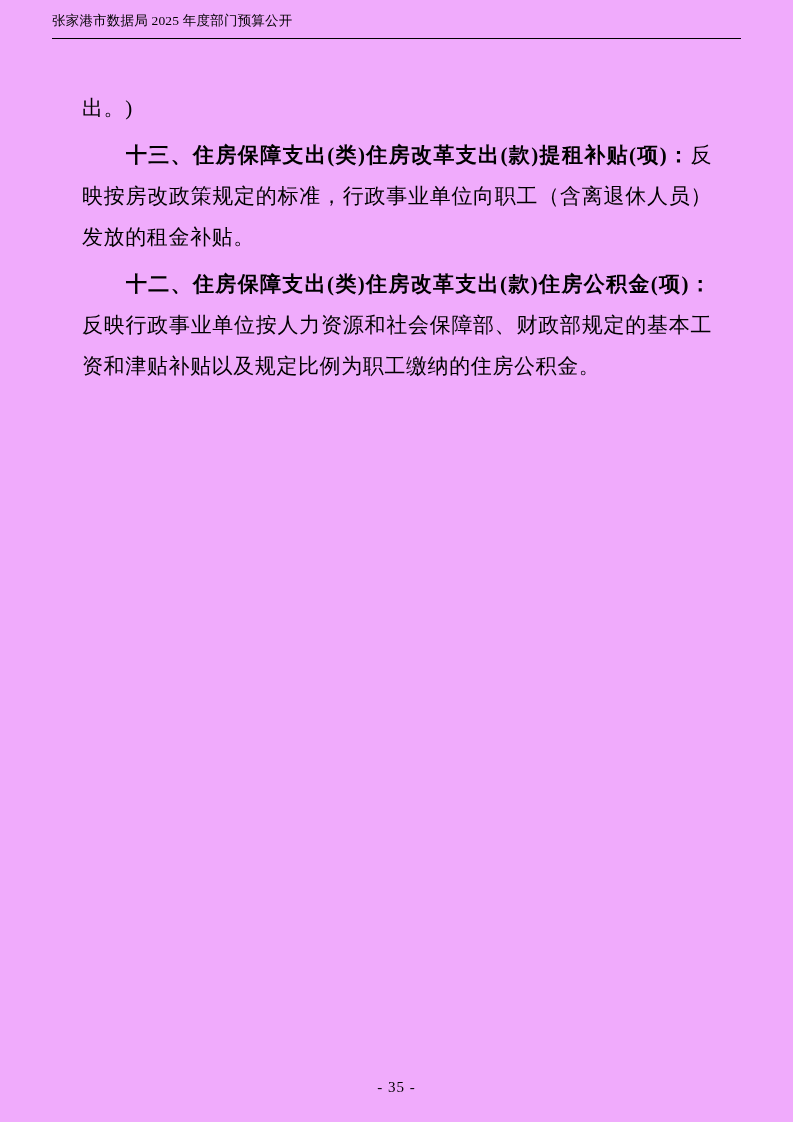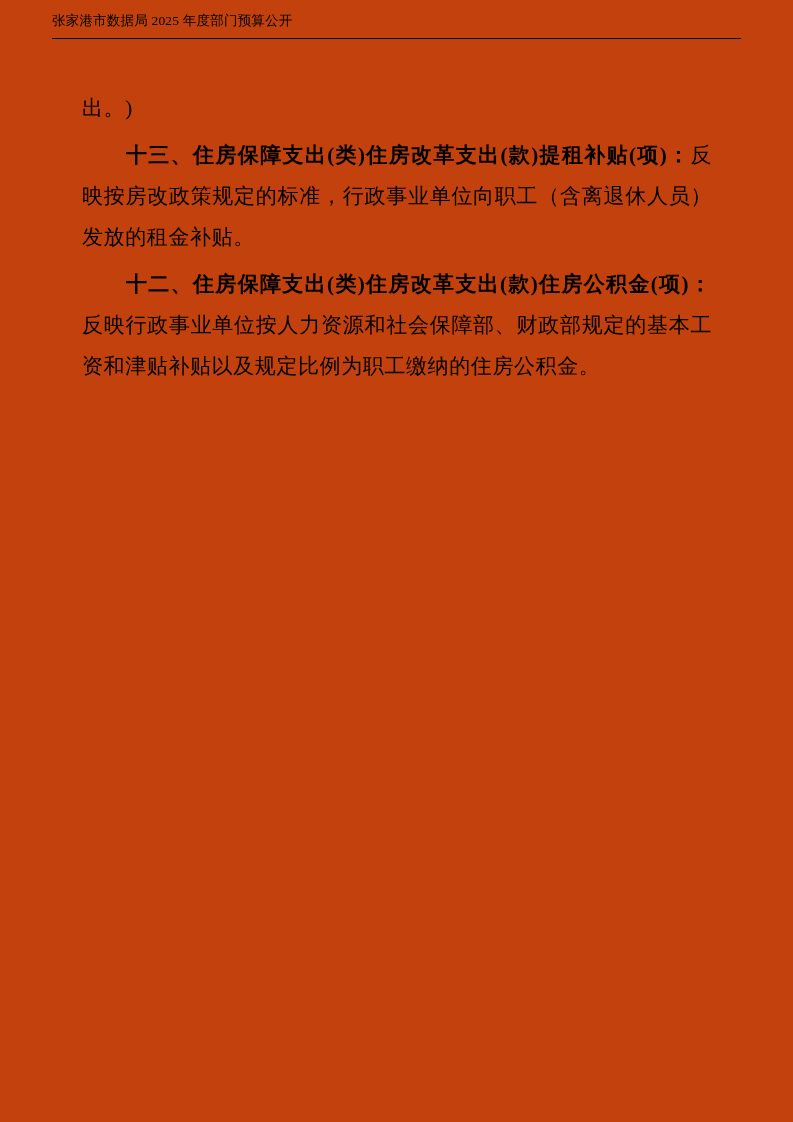--- a/index.html
+++ b/index.html
@@ -5,21 +5,21 @@
   html, body {
     margin: 0;
     padding: 0;
     background: #ffffff;
   }
   .page {
     position: relative;
     width: 793px;
     height: 1122px;
     margin: 0 auto;
-    background: #c2410c;
+    background: #f0abfc;
     box-sizing: border-box;
     overflow: hidden;
     font-family: "Liberation Serif", serif;
     color: #000000;
   }
   .header {
     position: absolute;
     top: 12px;
     left: 52px;
     right: 52px;
@@ -93,14 +93,17 @@
   <div class="content">
 
     <p class="body-text">出。)</p>
 
     <p class="body-text indent para-gap"><span class="lead">十三、住房保障支出(类)住房改革支出(款)提租补贴(项)：</span><span>反映按房改政策规定的标准，行政事业单位向职工（含离退休人员）发放的租金补贴。</span></p>
 
     <p class="body-text indent para-gap"><span class="lead">十二、住房保障支出(类)住房改革支出(款)住房公积金(项)：</span><span>反映行政事业单位按人力资源和社会保障部、财政部规定的基本工资和津贴补贴以及规定比例为职工缴纳的住房公积金。</span></p>
 
   </div>
 
+  <div class="footer">
+    <span>- 35 -</span>
+  </div>
 
 </div>
 
 </body></html>

